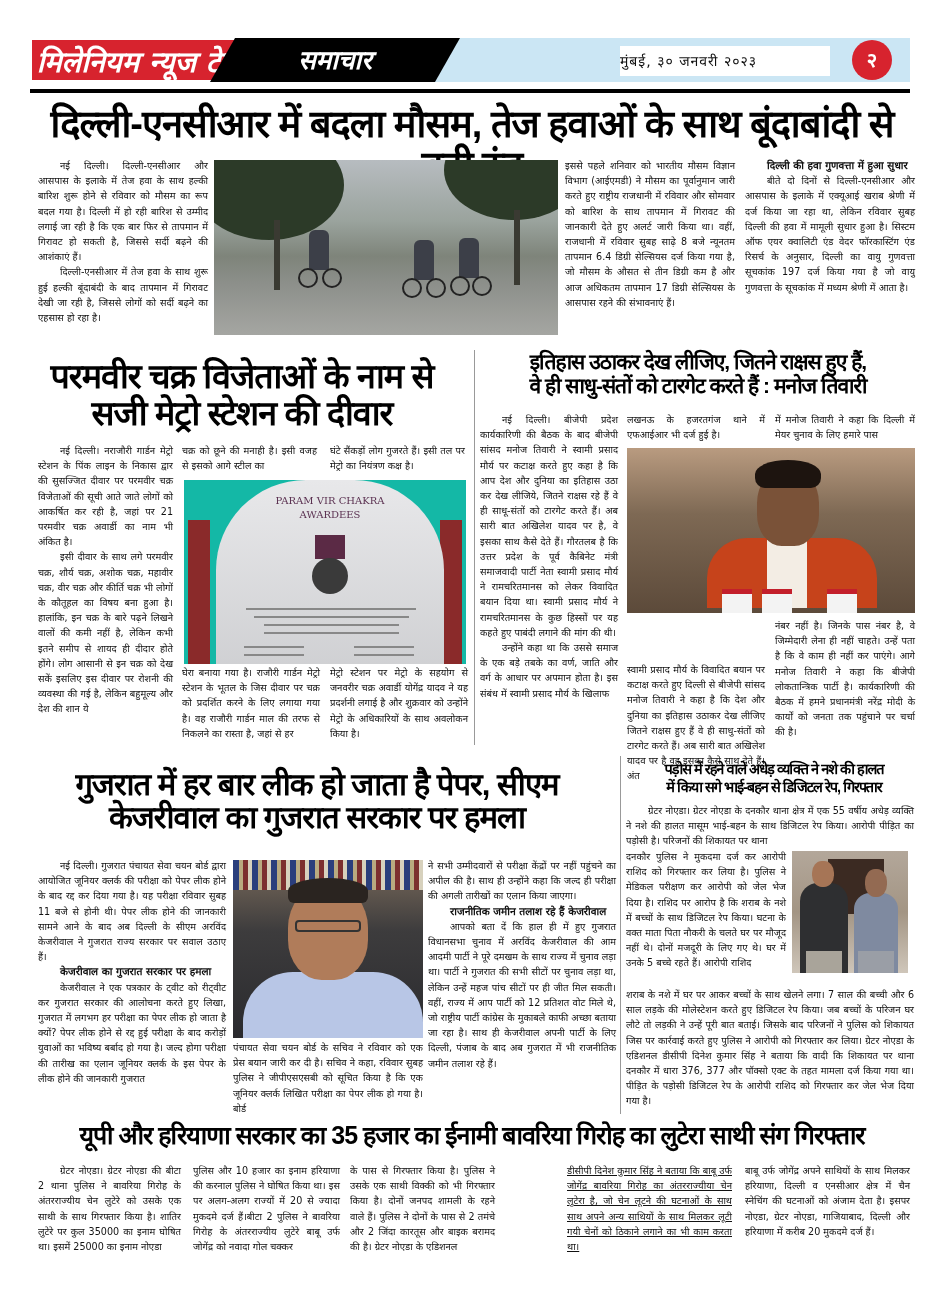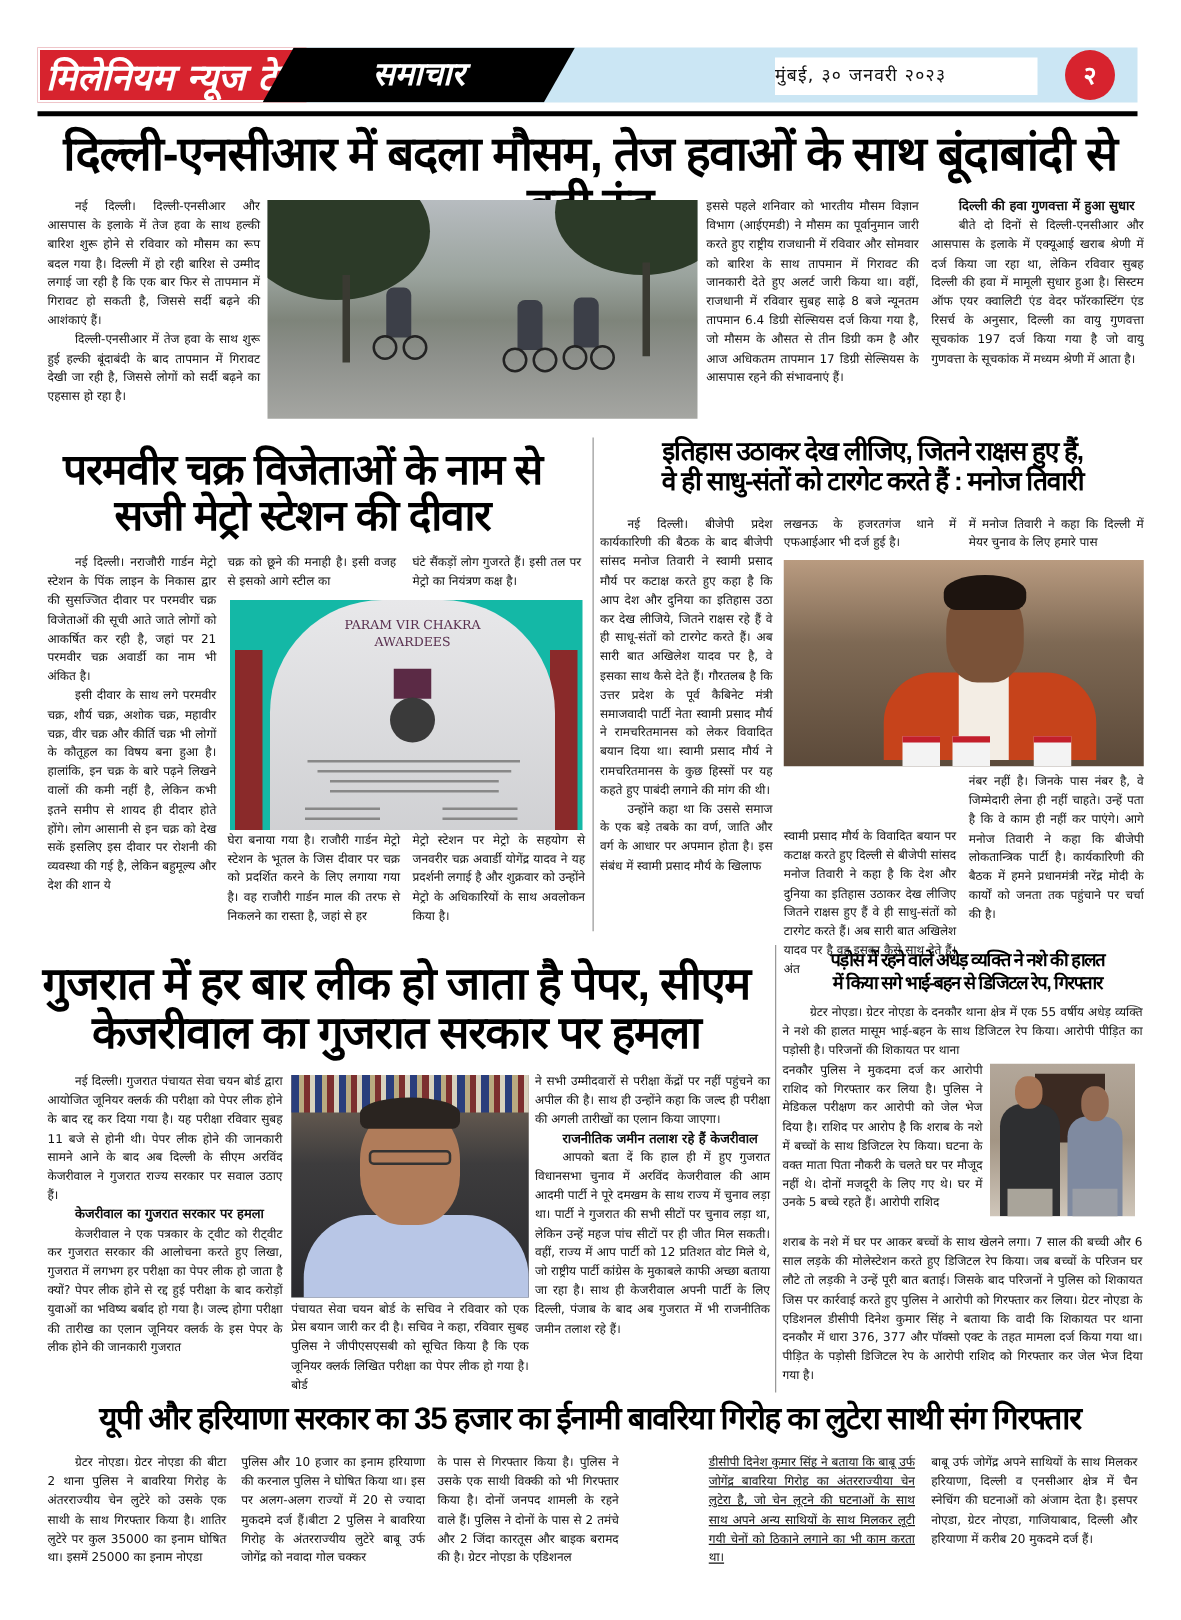--- a/index.html
+++ b/index.html
@@ -191,21 +191,21 @@
   <div class="mic" style="left:200px;"></div>
 </div>
 
 <div class="body-text" style="left:627px; top:618px; width:138px;margin-top:44px;">
   <p style="text-indent:0">स्वामी प्रसाद मौर्य के विवादित बयान पर कटाक्ष करते हुए दिल्ली से बीजेपी सांसद मनोज तिवारी ने कहा है कि देश और दुनिया का इतिहास उठाकर देख लीजिए जितने राक्षस हुए हैं वे ही साधु-संतों को टारगेट करते हैं। अब सारी बात अखिलेश यादव पर है वह इसका कैसे साथ देते हैं। अंत</p>
 </div>
 <div class="body-text" style="left:775px; top:618px; width:140px;">
   <p style="text-indent:0">नंबर नहीं है। जिनके पास नंबर है, वे जिम्मेदारी लेना ही नहीं चाहते। उन्हें पता है कि वे काम ही नहीं कर पाएंगे। आगे मनोज तिवारी ने कहा कि बीजेपी लोकतान्त्रिक पार्टी है। कार्यकारिणी की बैठक में हमने प्रधानमंत्री नरेंद्र मोदी के कार्यों को जनता तक पहुंचाने पर चर्चा की है।</p>
 </div>
 
-<div class="headline" style="left:22px; top:768px; width:590px; font-size:36px;">
+<div class="headline" style="left:22px; top:768px; width:590px; font-size:31px;">
   <div>गुजरात में हर बार लीक हो जाता है पेपर, सीएम</div>
   <div>केजरीवाल का गुजरात सरकार पर हमला</div>
 </div>
 
 <div class="body-text" style="left:38px; top:858px; width:188px;">
   <p><span class="dateline">नई दिल्ली।</span><span> गुजरात पंचायत सेवा चयन बोर्ड द्वारा आयोजित जूनियर क्लर्क की परीक्षा को पेपर लीक होने के बाद रद्द कर दिया गया है। यह परीक्षा रविवार सुबह 11 बजे से होनी थी। पेपर लीक होने की जानकारी सामने आने के बाद अब दिल्ली के सीएम अरविंद केजरीवाल ने गुजरात राज्य सरकार पर सवाल उठाए हैं।</span></p>
   <p class="subhead">केजरीवाल का गुजरात सरकार पर हमला</p>
   <p>केजरीवाल ने एक पत्रकार के ट्वीट को रीट्वीट कर गुजरात सरकार की आलोचना करते हुए लिखा, गुजरात में लगभग हर परीक्षा का पेपर लीक हो जाता है क्यों? पेपर लीक होने से रद्द हुई परीक्षा के बाद करोड़ों युवाओं का भविष्य बर्बाद हो गया है। जल्द होगा परीक्षा की तारीख का एलान जूनियर क्लर्क के इस पेपर के लीक होने की जानकारी गुजरात</p>
 </div>
 

